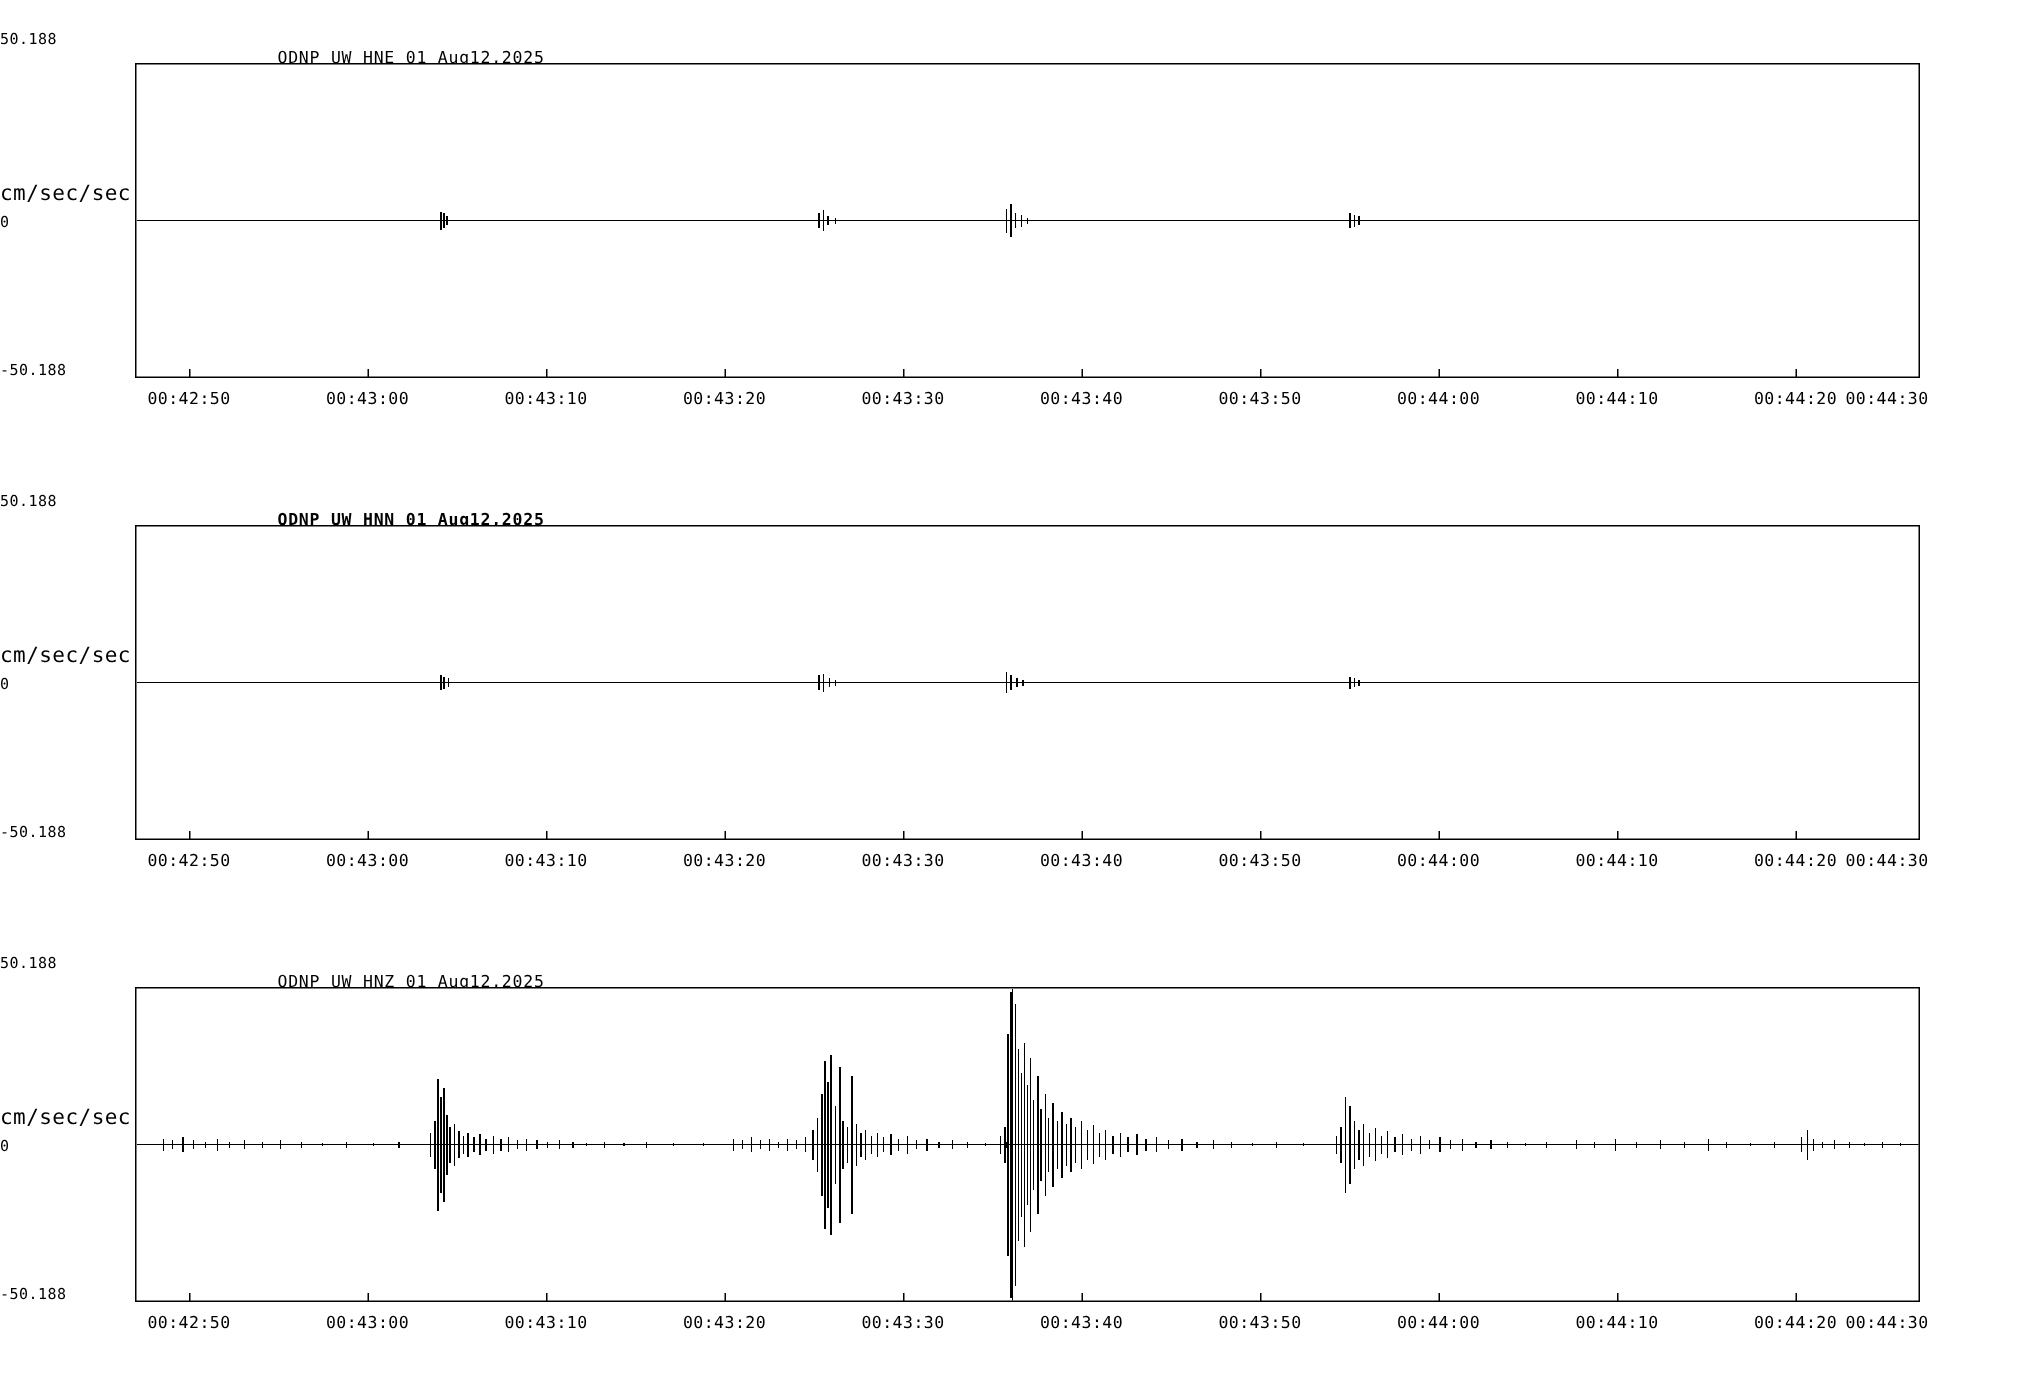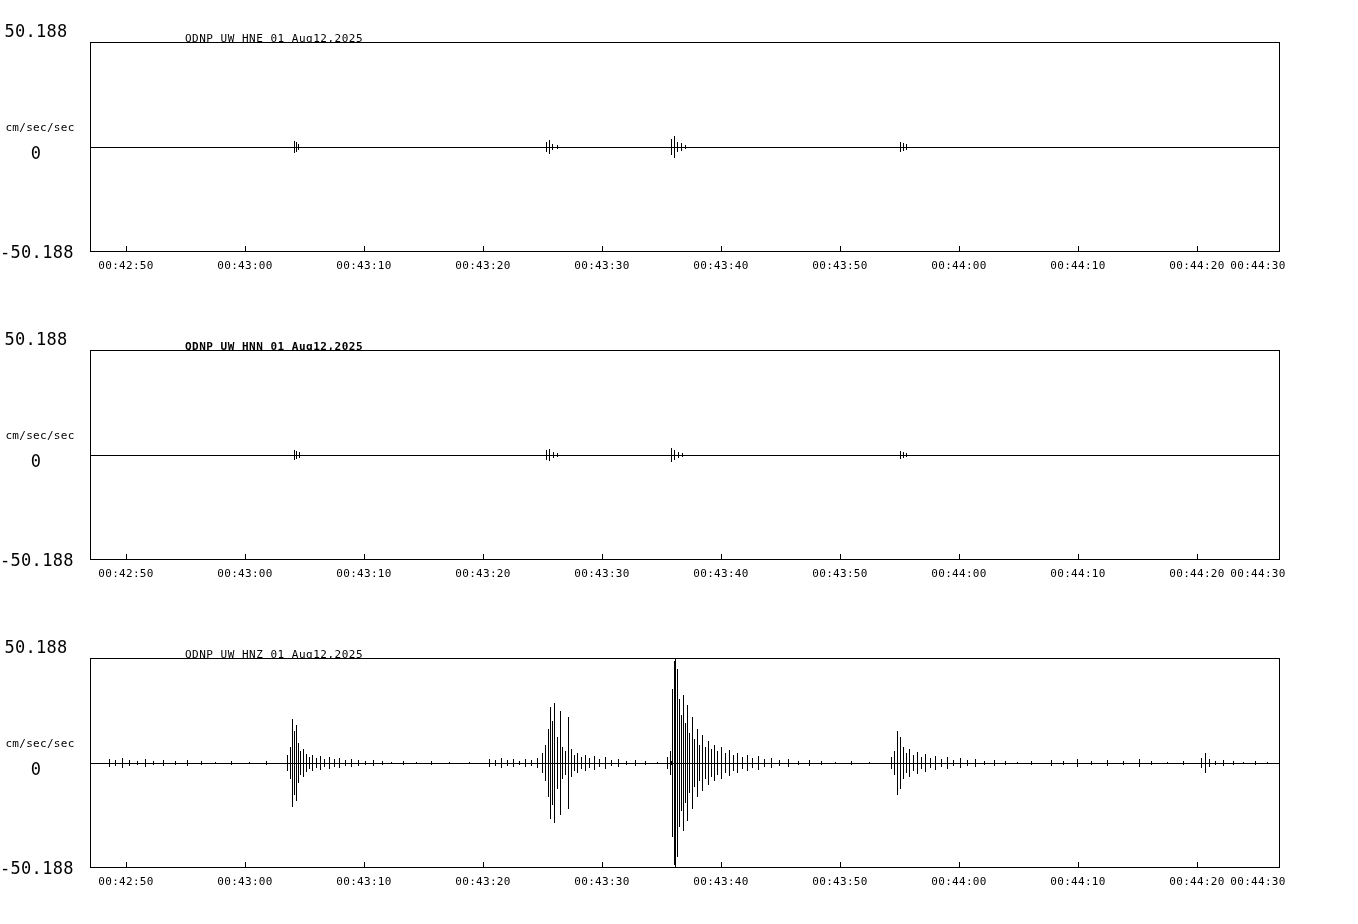--- a/index.html
+++ b/index.html
@@ -31,31 +31,31 @@
     background: #ffffff;
   }
   .panel-title {
     position: absolute;
     font-size: 11px;
     letter-spacing: 0.5px;
     white-space: nowrap;
   }
   .ylabel {
     position: absolute;
-    font-size: 11px;
+    font-size: 14px;
     letter-spacing: 0.3px;
     white-space: nowrap;
     text-align: center;
   }
   .ytick-label {
     position: absolute;
-    font-size: 17px;
+    font-size: 10px;
     letter-spacing: 0.3px;
     white-space: nowrap;
-    text-align: center;
+    text-align: left;
   }
   .xtick-label {
     position: absolute;
     font-size: 11px;
     letter-spacing: 0.3px;
     white-space: nowrap;
     text-align: center;
     transform: translateX(-50%);
   }
   .tick {

